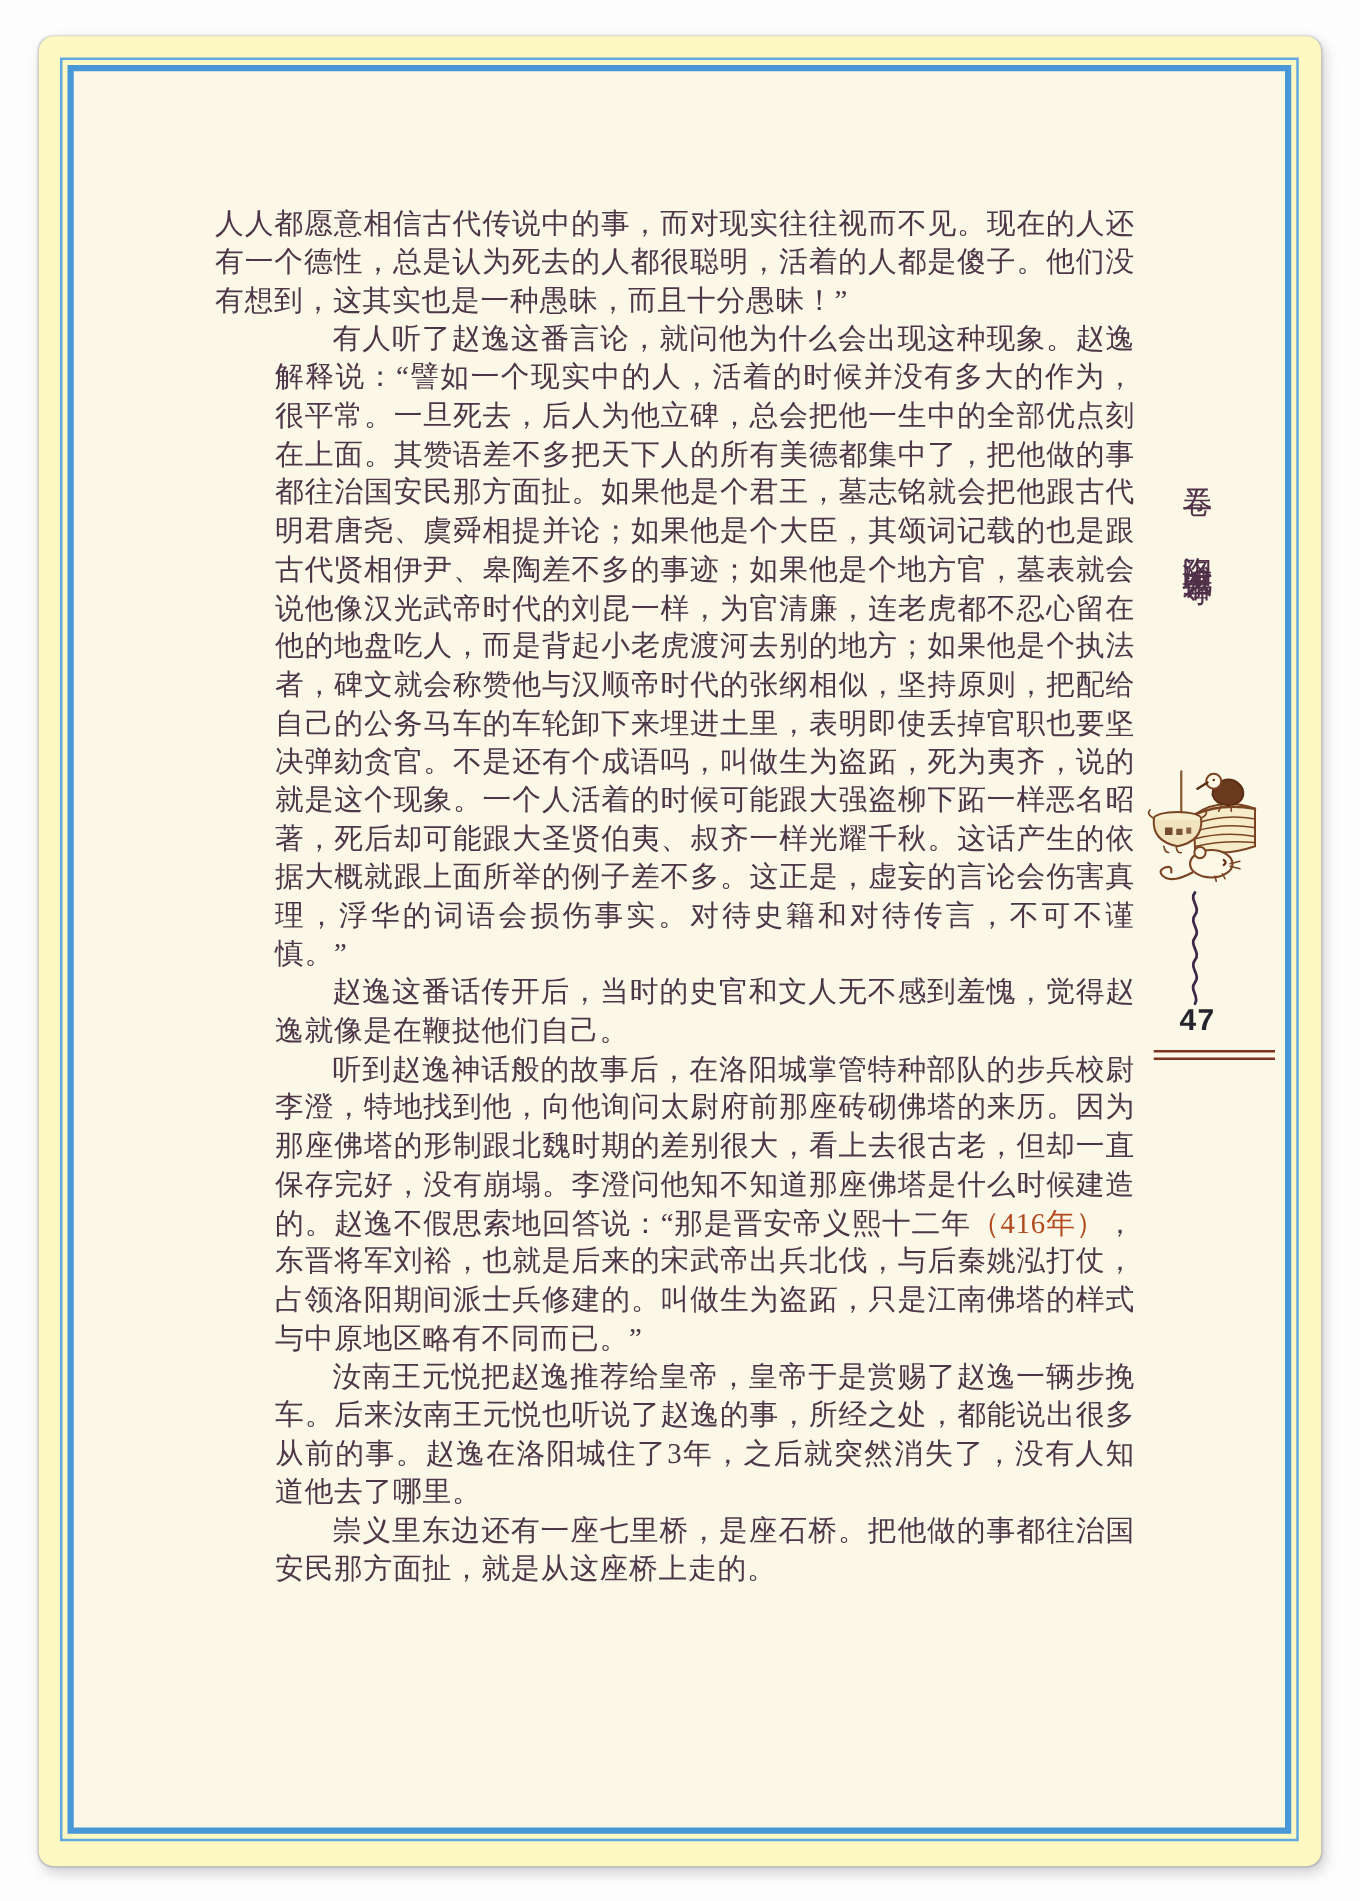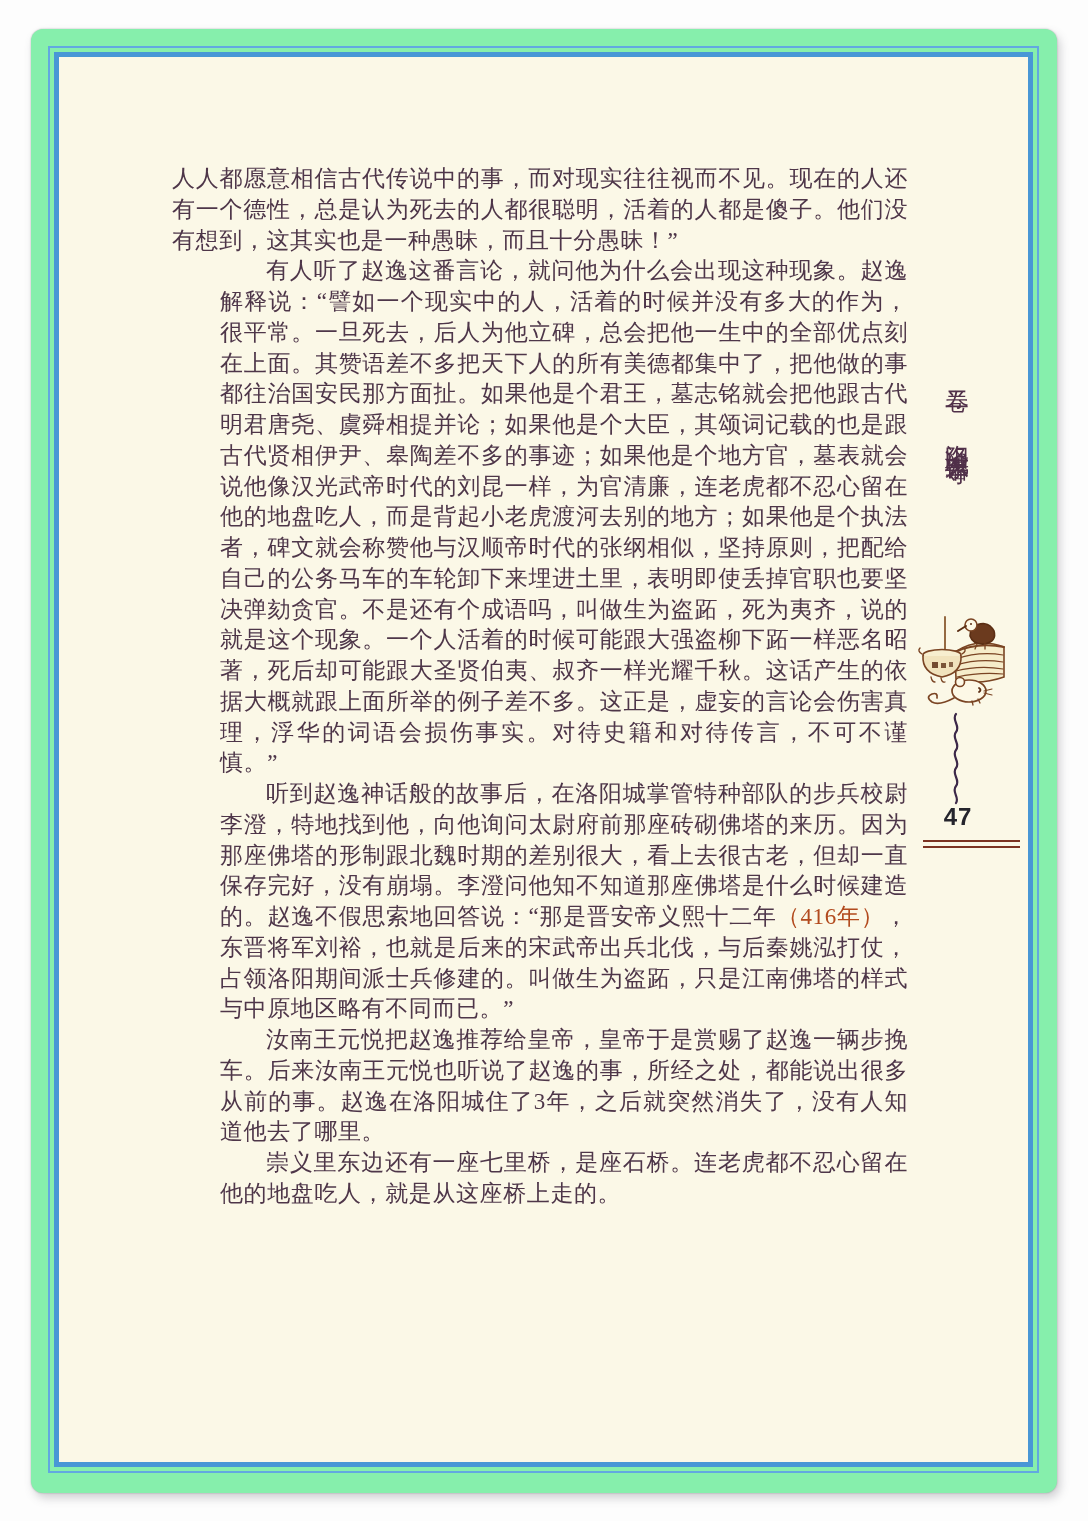--- a/index.html
+++ b/index.html
@@ -7,21 +7,21 @@
     width: 1088px; height: 1521px;
     position: relative;
     background: #fdfdfd;
     font-family: "Liberation Serif", serif;
     overflow: hidden;
   }
   .card {
     position: absolute;
     left: 31px; top: 29px;
     width: 1026px; height: 1464px;
-    background: #86efac;
+    background: #fef9c3;
     border-radius: 12px;
     box-shadow: 0 0 2px rgba(0,0,0,.28), 3px 5px 10px rgba(90,90,100,.28);
   }
   .frame-thin {
     position: absolute;
     left: 17px; top: 17px; right: 18px; bottom: 20px;
     border: 2.5px solid #62a8e0;
   }
   .frame-thick {
     position: absolute;
@@ -88,23 +88,24 @@
 </head>
 <body>
 
 <div class="card">
   <div class="frame-thin"></div>
   <div class="frame-thick"></div>
 
   <main class="text-column">
       <p class="para"><span>人人都愿意相信古代传说中的事，而对现实往往视而不见。现在的人还有一个德性，总是认为死去的人都很聪明，活着的人都是傻子。他们没有想到，这其实也是一种愚昧，而且十分愚昧！”</span></p>
       <p class="para indent"><span>有人听了赵逸这番言论，就问他为什么会出现这种现象。赵逸解释说：“譬如一个现实中的人，活着的时候并没有多大的作为，很平常。一旦死去，后人为他立碑，总会把他一生中的全部优点刻在上面。其赞语差不多把天下人的所有美德都集中了，把他做的事都往治国安民那方面扯。如果他是个君王，墓志铭就会把他跟古代明君唐尧、虞舜相提并论；如果他是个大臣，其颂词记载的也是跟古代贤相伊尹、皋陶差不多的事迹；如果他是个地方官，墓表就会说他像汉光武帝时代的刘昆一样，为官清廉，连老虎都不忍心留在他的地盘吃人，而是背起小老虎渡河去别的地方；如果他是个执法者，碑文就会称赞他与汉顺帝时代的张纲相似，坚持原则，把配给自己的公务马车的车轮卸下来埋进土里，表明即使丢掉官职也要坚决弹劾贪官。不是还有个成语吗，叫做生为盗跖，死为夷齐，说的就是这个现象。一个人活着的时候可能跟大强盗柳下跖一样恶名昭著，死后却可能跟大圣贤伯夷、叔齐一样光耀千秋。这话产生的依据大概就跟上面所举的例子差不多。这正是，虚妄的言论会伤害真理，浮华的词语会损伤事实。对待史籍和对待传言，不可不谨慎。”</span></p>
+      <p class="para indent"><span>赵逸这番话传开后，当时的史官和文人无不感到羞愧，觉得赵逸就像是在鞭挞他们自己。</span></p>
       <p class="para indent"><span>听到赵逸神话般的故事后，在洛阳城掌管特种部队的步兵校尉李澄，特地找到他，向他询问太尉府前那座砖砌佛塔的来历。因为那座佛塔的形制跟北魏时期的差别很大，看上去很古老，但却一直保存完好，没有崩塌。李澄问他知不知道那座佛塔是什么时候建造的。赵逸不假思索地回答说：“那是晋安帝义熙十二年</span><span class="accent">（416年）</span><span>，东晋将军刘裕，也就是后来的宋武帝出兵北伐，与后秦姚泓打仗，占领洛阳期间派士兵修建的。叫做生为盗跖，只是江南佛塔的样式与中原地区略有不同而已。”</span></p>
       <p class="para indent"><span>汝南王元悦把赵逸推荐给皇帝，皇帝于是赏赐了赵逸一辆步挽车。后来汝南王元悦也听说了赵逸的事，所经之处，都能说出很多从前的事。赵逸在洛阳城住了3年，之后就突然消失了，没有人知道他去了哪里。</span></p>
-      <p class="para indent"><span>崇义里东边还有一座七里桥，是座石桥。连老虎都不忍心留在他的地盘吃人，就是从这座桥上走的。</span></p>
+      <p class="para indent"><span>崇义里东边还有一座七里桥，是座石桥。把他做的事都往治国安民那方面扯，就是从这座桥上走的。</span></p>
     </main>
 
   <div class="vertical-title">
     <span>卷二</span>
     <span class="title-gap">洛阳城东诸寺</span>
   </div>
 
   <svg class="illustration" viewBox="0 0 95 98">
     <g stroke="#7a4423" fill="none" stroke-width="1.6" stroke-linecap="round">
 

